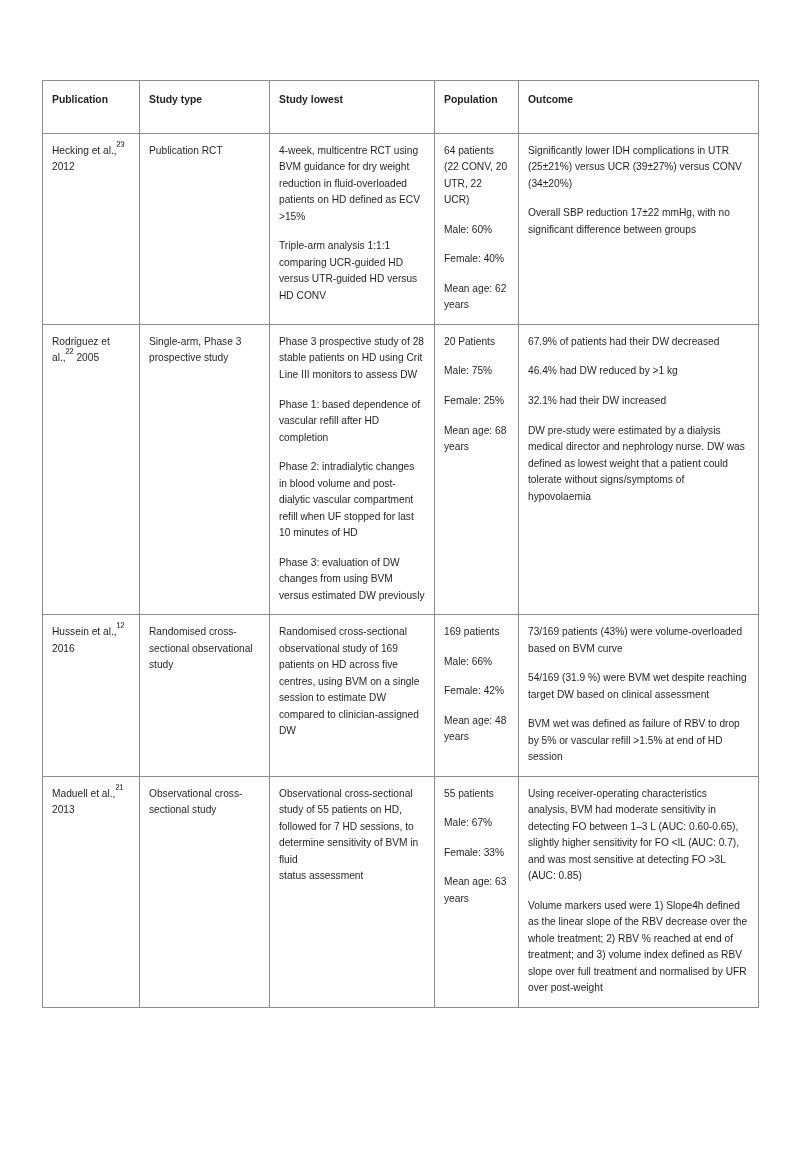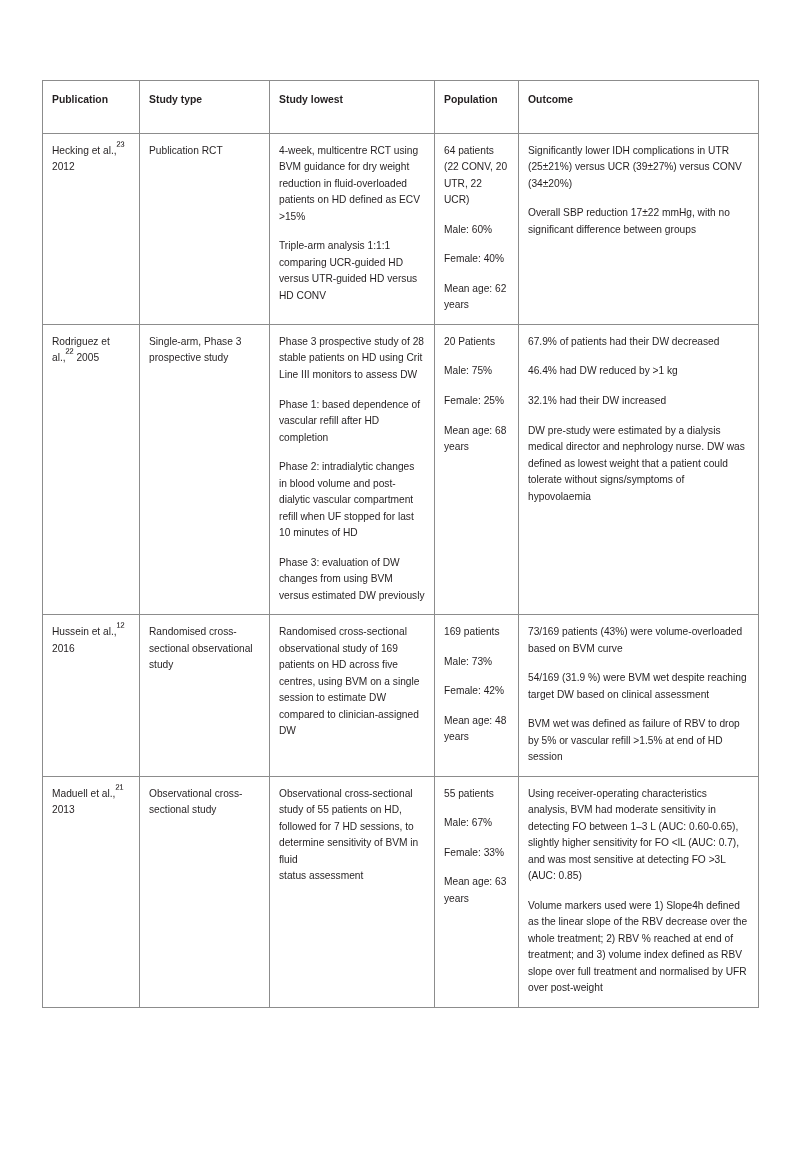--- a/index.html
+++ b/index.html
@@ -136,21 +136,21 @@
             <p class="para">Hussein et al.,<sup>¹²</sup> 2016</p>
           </td>
           <td>
             <p class="para">Randomised cross-sectional observational study</p>
           </td>
           <td>
             <p class="para">Randomised cross-sectional observational study of 169 patients on HD across five centres, using BVM on a single session to estimate DW compared to clinician-assigned DW</p>
           </td>
           <td>
             <p class="para">169 patients</p>
-            <p class="para">Male: 73%</p>
+            <p class="para">Male: 66%</p>
             <p class="para">Female: 42%</p>
             <p class="para">Mean age: 48 years</p>
           </td>
           <td>
             <p class="para">73/169 patients (43%) were volume-overloaded based on BVM curve</p>
             <p class="para">54/169 (31.9 %) were BVM wet despite reaching target DW based on clinical assessment</p>
             <p class="para">BVM wet was defined as failure of RBV to drop by 5% or vascular refill &gt;1.5% at end of HD session</p>
           </td>
         </tr>
         <tr>

